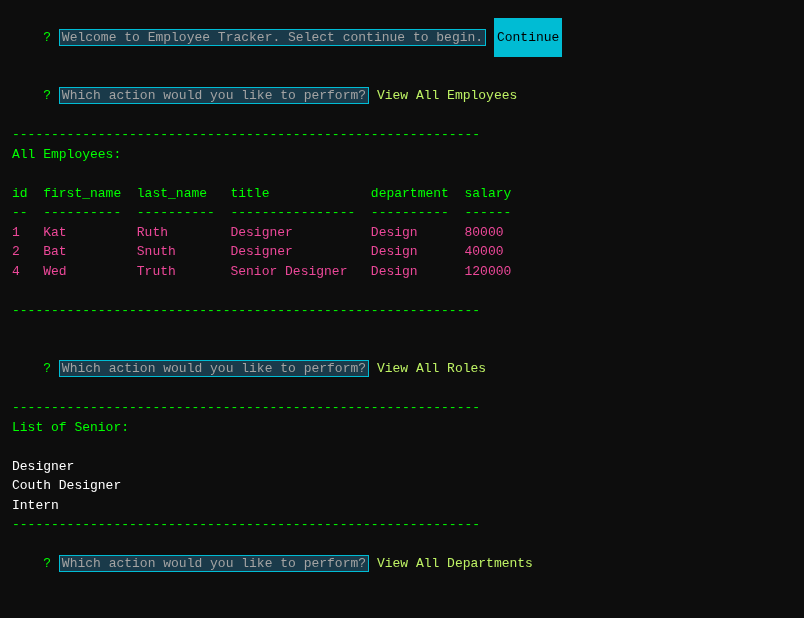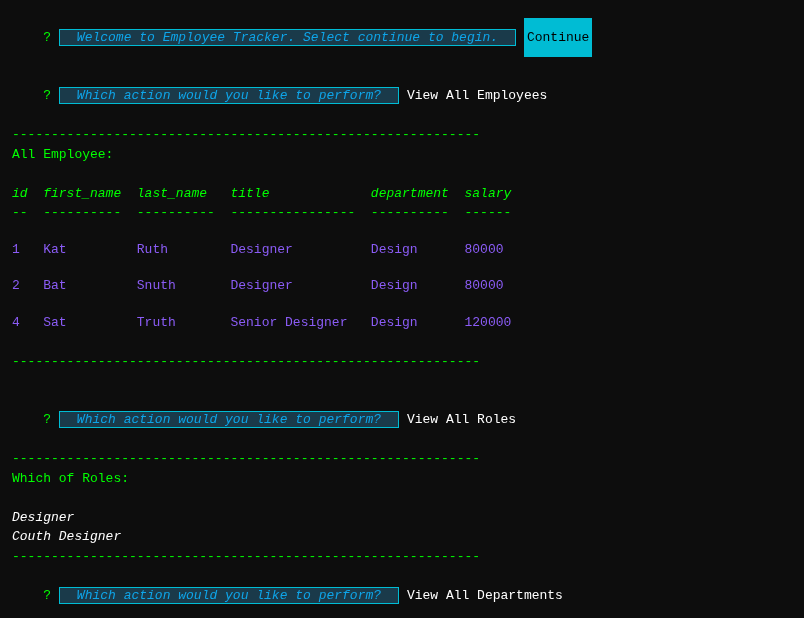--- a/index.html
+++ b/index.html
@@ -13,100 +13,97 @@
       min-height: 618px;
     }
     .line {
       white-space: pre;
       line-height: 1.5;
     }
     .prompt-symbol {
       color: #00ff00;
     }
     .prompt-question {
-      color: #0ea5e9;
+      color: #a3a3a3;
       background-color: #1a3a4a;
       border: 1px solid #00bcd4;
-      padding: 0 17px;
-      font-style: italic;
+      padding: 0 2px;
     }
     .prompt-answer {
-      color: #ffffff;
+      color: #bef264;
     }
     .highlight-continue {
       background-color: #00bcd4;
       color: #000;
       padding: 12px 3px;
     }
     .section-header {
       color: #00ff00;
     }
     .divider {
       color: #00ff00;
     }
     .table-header {
       color: #00ff00;
-      font-style: italic;
     }
     .table-separator {
       color: #00ff00;
     }
     .table-data {
-      color: #8b5cf6;
-      margin-top: 17px;
+      color: #ec4899;
     }
     .roles-list {
       color: #ffffff;
-      font-style: italic;
     }
   </style>
 </head>
 <body>
 
 <div>
 
   <div class="line">
     <span class="prompt-symbol">? </span><span class="prompt-question">Welcome to Employee Tracker. Select continue to begin.</span> <span class="highlight-continue">Continue</span>
   </div>
 
   <div class="line">
     <span class="prompt-symbol">? </span><span class="prompt-question">Which action would you like to perform?</span> <span class="prompt-answer">View All Employees</span>
   </div>
 
   <div class="line divider">------------------------------------------------------------</div>
 
-  <div class="line section-header">All Employee:</div>
+  <div class="line section-header">All Employees:</div>
 
   <div class="line">&nbsp;</div>
 
   <div class="line table-header">id  first_name  last_name   title             department  salary</div>
   <div class="line table-separator">--  ----------  ----------  ----------------  ----------  ------</div>
 
   <div class="line table-data">1   Kat         Ruth        Designer          Design      80000</div>
-  <div class="line table-data">2   Bat         Snuth       Designer          Design      80000</div>
-  <div class="line table-data">4   Sat         Truth       Senior Designer   Design      120000</div>
+  <div class="line table-data">2   Bat         Snuth       Designer          Design      40000</div>
+  <div class="line table-data">4   Wed         Truth       Senior Designer   Design      120000</div>
 
   <div class="line">&nbsp;</div>
 
   <div class="line divider">------------------------------------------------------------</div>
 
   <div class="line">&nbsp;</div>
 
   <div class="line">
     <span class="prompt-symbol">? </span><span class="prompt-question">Which action would you like to perform?</span> <span class="prompt-answer">View All Roles</span>
   </div>
 
   <div class="line divider">------------------------------------------------------------</div>
 
-  <div class="line section-header">Which of Roles:</div>
+  <div class="line section-header">List of Senior:</div>
 
   <div class="line">&nbsp;</div>
 
   <div class="line roles-list">Designer</div>
   <div class="line roles-list">Couth Designer</div>
+  <div class="line roles-list">Intern</div>
 
   <div class="line divider">------------------------------------------------------------</div>
 
   <div class="line">
     <span class="prompt-symbol">? </span><span class="prompt-question">Which action would you like to perform?</span> <span class="prompt-answer">View All Departments</span>
   </div>
 
 </div>
 
 </body></html>

